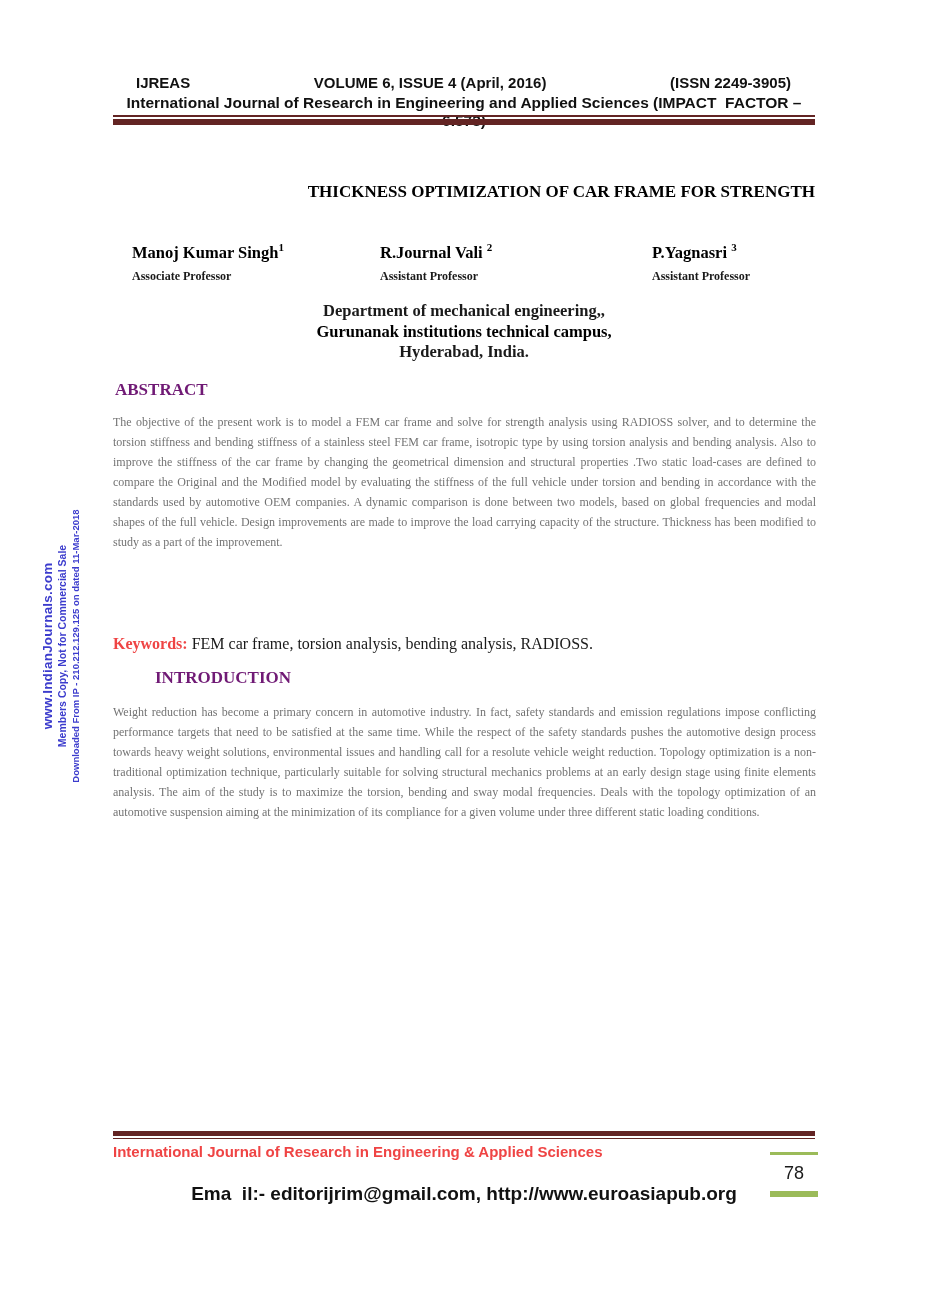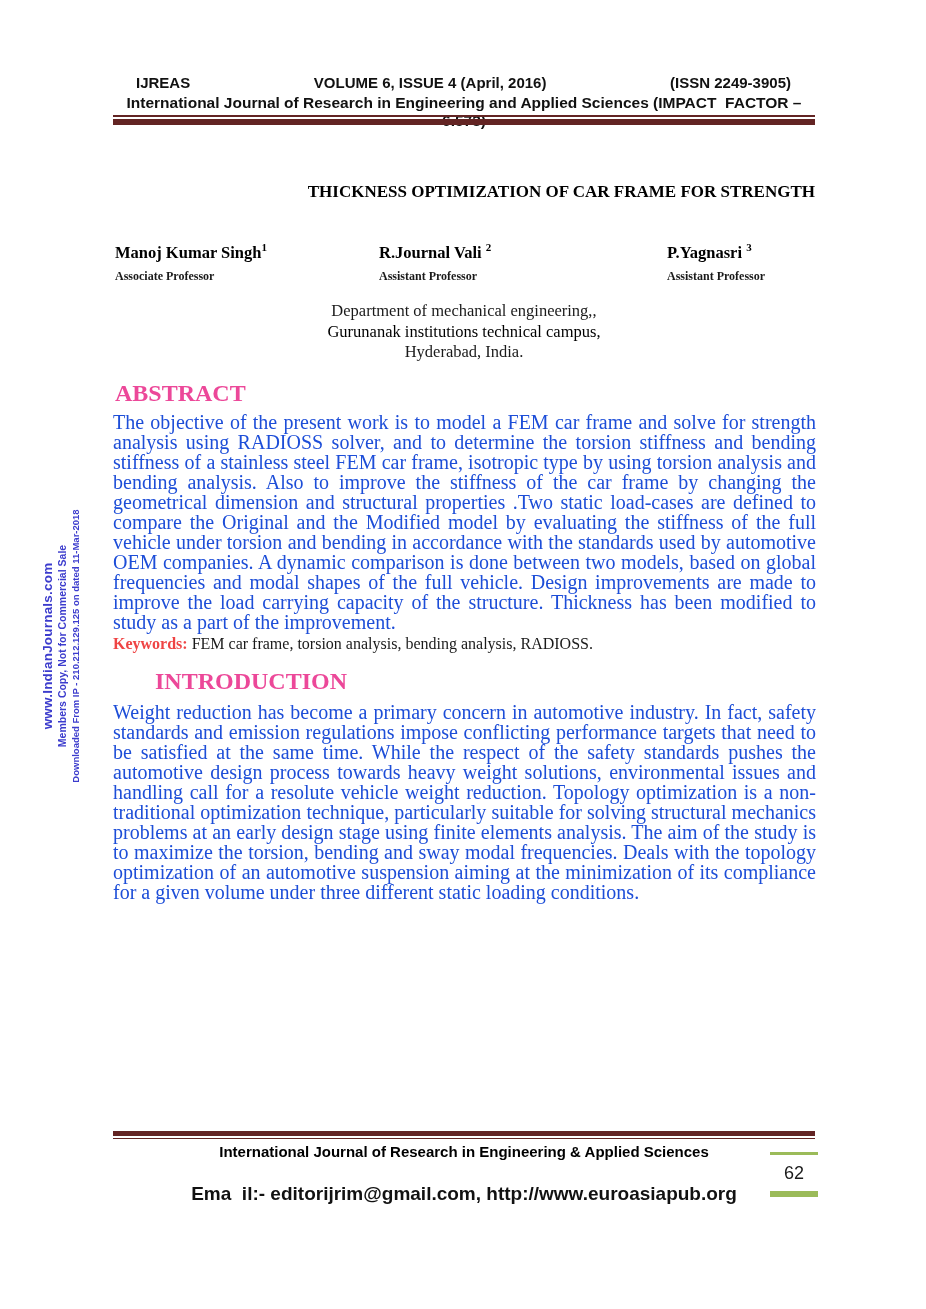--- a/index.html
+++ b/index.html
@@ -48,58 +48,58 @@
   .rule-top .thin  { height:2px; background:#632423; }
   .rule-top .gap   { height:2px; }
   .rule-top .thick { height:6px; background:#632423; }
 
   
   .title {
     position:absolute; top:182px; left:113px; width:702px;
     text-align:right; font-size:17px; font-weight:bold; color:#000;
   }
   .authors {
-    position:absolute; top:241px; left:115px; width:705px;
-    display:grid; grid-template-columns:248px 272px 185px;gap:16px;
+    position:absolute; top:241px; left:132px; width:705px;
+    display:grid; grid-template-columns:248px 272px 185px;
   }
   .author-name { font-size:16.5px; font-weight:bold; color:#000; }
   .author-name sup { font-size:11px; font-weight:bold; }
   .author-role { font-size:12px; margin-top:6px;font-weight:bold; }
   .affiliation {
     position:absolute; top:301px; left:113px; width:702px;
-    text-align:center; font-size:16.5px; line-height:20.5px;
+    text-align:center; font-size:16.5px; line-height:20.5px;font-weight:bold;
   }
   .affil-gray { color:#000000; }
 
   
-  .heading { position:absolute; left:115px; font-size:24px; font-weight:bold; color:#ec4899; }
+  .heading { position:absolute; left:115px; font-size:17px; font-weight:bold; color:#701a75; }
   .abstract-h { top:380px; }
   .intro-h    { top:668px;margin-left:40px; }
   .body-text {
     position:absolute; left:113px; width:703px;
-    font-size:20px; line-height:20px; text-align:justify; color:#1d4ed8;
+    font-size:12px; line-height:20px; text-align:justify; color:#737373;
   }
   .abstract-p { top:412px; }
   .intro-p    { top:702px; }
   .keywords {
     position:absolute; top:634px; left:113px; width:703px;
     font-size:16px; line-height:20px;
   }
   .kw-label { font-weight:bold; color:#ef4444; }
 
   
   .rule-bottom { position:absolute; top:1131px; left:113px; width:702px; }
   .rule-bottom .thick { height:5px; background:#632423; }
   .rule-bottom .gap   { height:2px; }
   .rule-bottom .thin  { height:1px; background:#632423; }
   .footer-line1 {
     position:absolute; top:1143px; left:113px; width:702px;
-    text-align:center;
+    text-align:left;
     font-family:"Liberation Sans","DejaVu Sans",sans-serif;
-    font-weight:bold; font-size:15px; color:#000000;
+    font-weight:bold; font-size:15px; color:#ef4444;
   }
   .footer-line2 {
     position:absolute; top:1183px; left:113px; width:702px;
     text-align:center;
     font-family:"Liberation Sans","DejaVu Sans",sans-serif;
     font-weight:bold; font-size:19px; color:#111;
     white-space:pre-wrap;
   }
   .pageno {
     position:absolute; top:1152px; left:770px; width:48px;
@@ -171,18 +171,18 @@
   <footer>
     <div class="rule-bottom">
       <div class="thick"></div>
       <div class="gap"></div>
       <div class="thin"></div>
     </div>
     <div class="footer-line1">International Journal of Research in Engineering &amp; Applied Sciences</div>
     <div class="footer-line2">Ema  il:- editorijrim@gmail.com, http://www.euroasiapub.org</div>
     <div class="pageno">
       <div class="green-thin"></div>
-      <div class="pn">62</div>
+      <div class="pn">78</div>
       <div class="green-thick"></div>
     </div>
   </footer>
 
 </div>
 
 </body></html>

